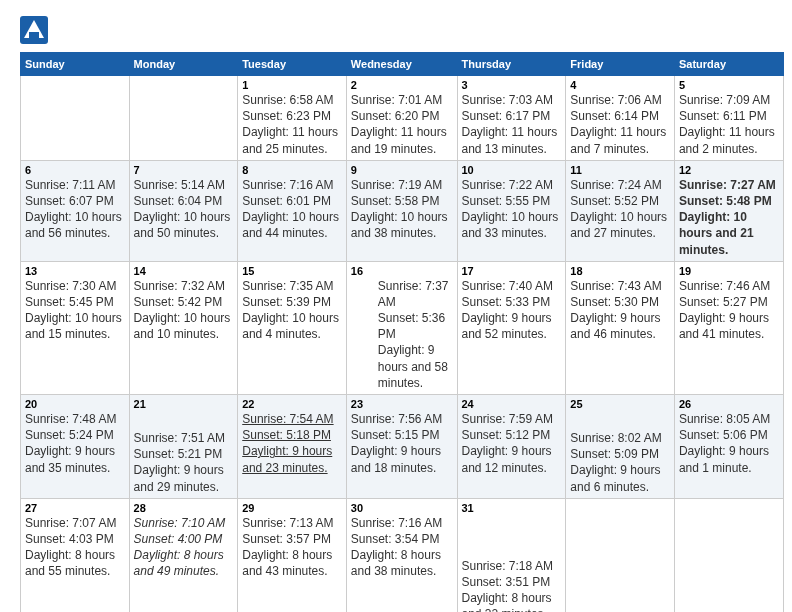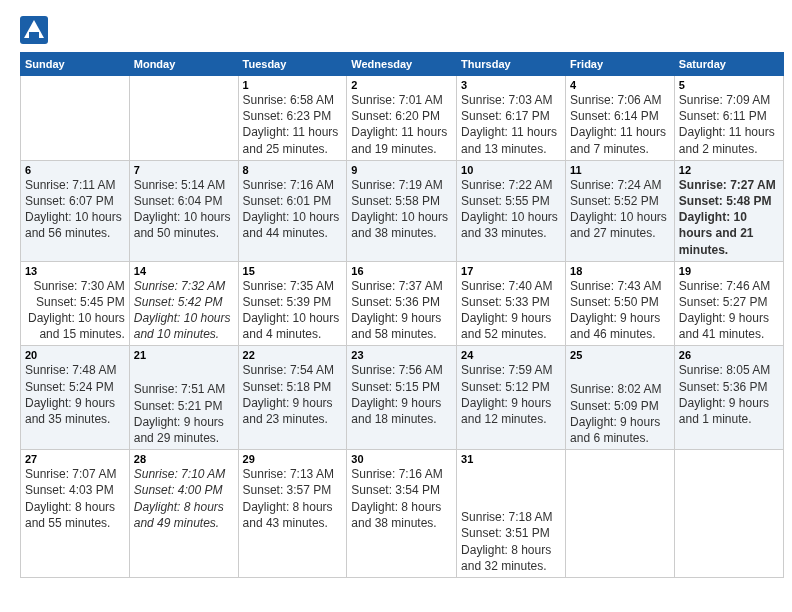--- a/index.html
+++ b/index.html
@@ -205,52 +205,52 @@
           <td>
             <span class="day-num">12</span>
             <div class="day-info" style="white-space: pre-line; font-weight: bold;">Sunrise: 7:27 AM
 Sunset: 5:48 PM
 Daylight: 10 hours and 21 minutes.</div>
           </td>
         </tr>
         <tr>
           <td>
             <span class="day-num">13</span>
-            <div class="day-info" style="white-space: pre-line; text-align: right;">Sunrise: 7:30 AM
+            <div class="day-info" style="white-space: pre-line;">Sunrise: 7:30 AM
 Sunset: 5:45 PM
 Daylight: 10 hours and 15 minutes.</div>
           </td>
           <td>
             <span class="day-num">14</span>
-            <div class="day-info" style="white-space: pre-line; font-style: italic;">Sunrise: 7:32 AM
+            <div class="day-info" style="white-space: pre-line;">Sunrise: 7:32 AM
 Sunset: 5:42 PM
 Daylight: 10 hours and 10 minutes.</div>
           </td>
           <td>
             <span class="day-num">15</span>
             <div class="day-info" style="white-space: pre-line;">Sunrise: 7:35 AM
 Sunset: 5:39 PM
 Daylight: 10 hours and 4 minutes.</div>
           </td>
           <td>
             <span class="day-num">16</span>
-            <div class="day-info" style="white-space: pre-line;">Sunrise: 7:37 AM
+            <div class="day-info" style="white-space: pre-line; margin-left: 27px;">Sunrise: 7:37 AM
 Sunset: 5:36 PM
 Daylight: 9 hours and 58 minutes.</div>
           </td>
           <td>
             <span class="day-num">17</span>
             <div class="day-info" style="white-space: pre-line;">Sunrise: 7:40 AM
 Sunset: 5:33 PM
 Daylight: 9 hours and 52 minutes.</div>
           </td>
           <td>
             <span class="day-num">18</span>
             <div class="day-info" style="white-space: pre-line;">Sunrise: 7:43 AM
-Sunset: 5:50 PM
+Sunset: 5:30 PM
 Daylight: 9 hours and 46 minutes.</div>
           </td>
           <td>
             <span class="day-num">19</span>
             <div class="day-info" style="white-space: pre-line;">Sunrise: 7:46 AM
 Sunset: 5:27 PM
 Daylight: 9 hours and 41 minutes.</div>
           </td>
         </tr>
         <tr>
@@ -261,21 +261,21 @@
 Daylight: 9 hours and 35 minutes.</div>
           </td>
           <td>
             <span class="day-num">21</span>
             <div class="day-info" style="white-space: pre-line; margin-top: 20px;">Sunrise: 7:51 AM
 Sunset: 5:21 PM
 Daylight: 9 hours and 29 minutes.</div>
           </td>
           <td>
             <span class="day-num">22</span>
-            <div class="day-info" style="white-space: pre-line;">Sunrise: 7:54 AM
+            <div class="day-info" style="white-space: pre-line; text-decoration: underline;">Sunrise: 7:54 AM
 Sunset: 5:18 PM
 Daylight: 9 hours and 23 minutes.</div>
           </td>
           <td>
             <span class="day-num">23</span>
             <div class="day-info" style="white-space: pre-line;">Sunrise: 7:56 AM
 Sunset: 5:15 PM
 Daylight: 9 hours and 18 minutes.</div>
           </td>
           <td>
@@ -286,21 +286,21 @@
           </td>
           <td>
             <span class="day-num">25</span>
             <div class="day-info" style="white-space: pre-line; margin-top: 20px;">Sunrise: 8:02 AM
 Sunset: 5:09 PM
 Daylight: 9 hours and 6 minutes.</div>
           </td>
           <td>
             <span class="day-num">26</span>
             <div class="day-info" style="white-space: pre-line;">Sunrise: 8:05 AM
-Sunset: 5:36 PM
+Sunset: 5:06 PM
 Daylight: 9 hours and 1 minute.</div>
           </td>
         </tr>
         <tr>
           <td>
             <span class="day-num">27</span>
             <div class="day-info" style="white-space: pre-line;">Sunrise: 7:07 AM
 Sunset: 4:03 PM
 Daylight: 8 hours and 55 minutes.</div>
           </td>

